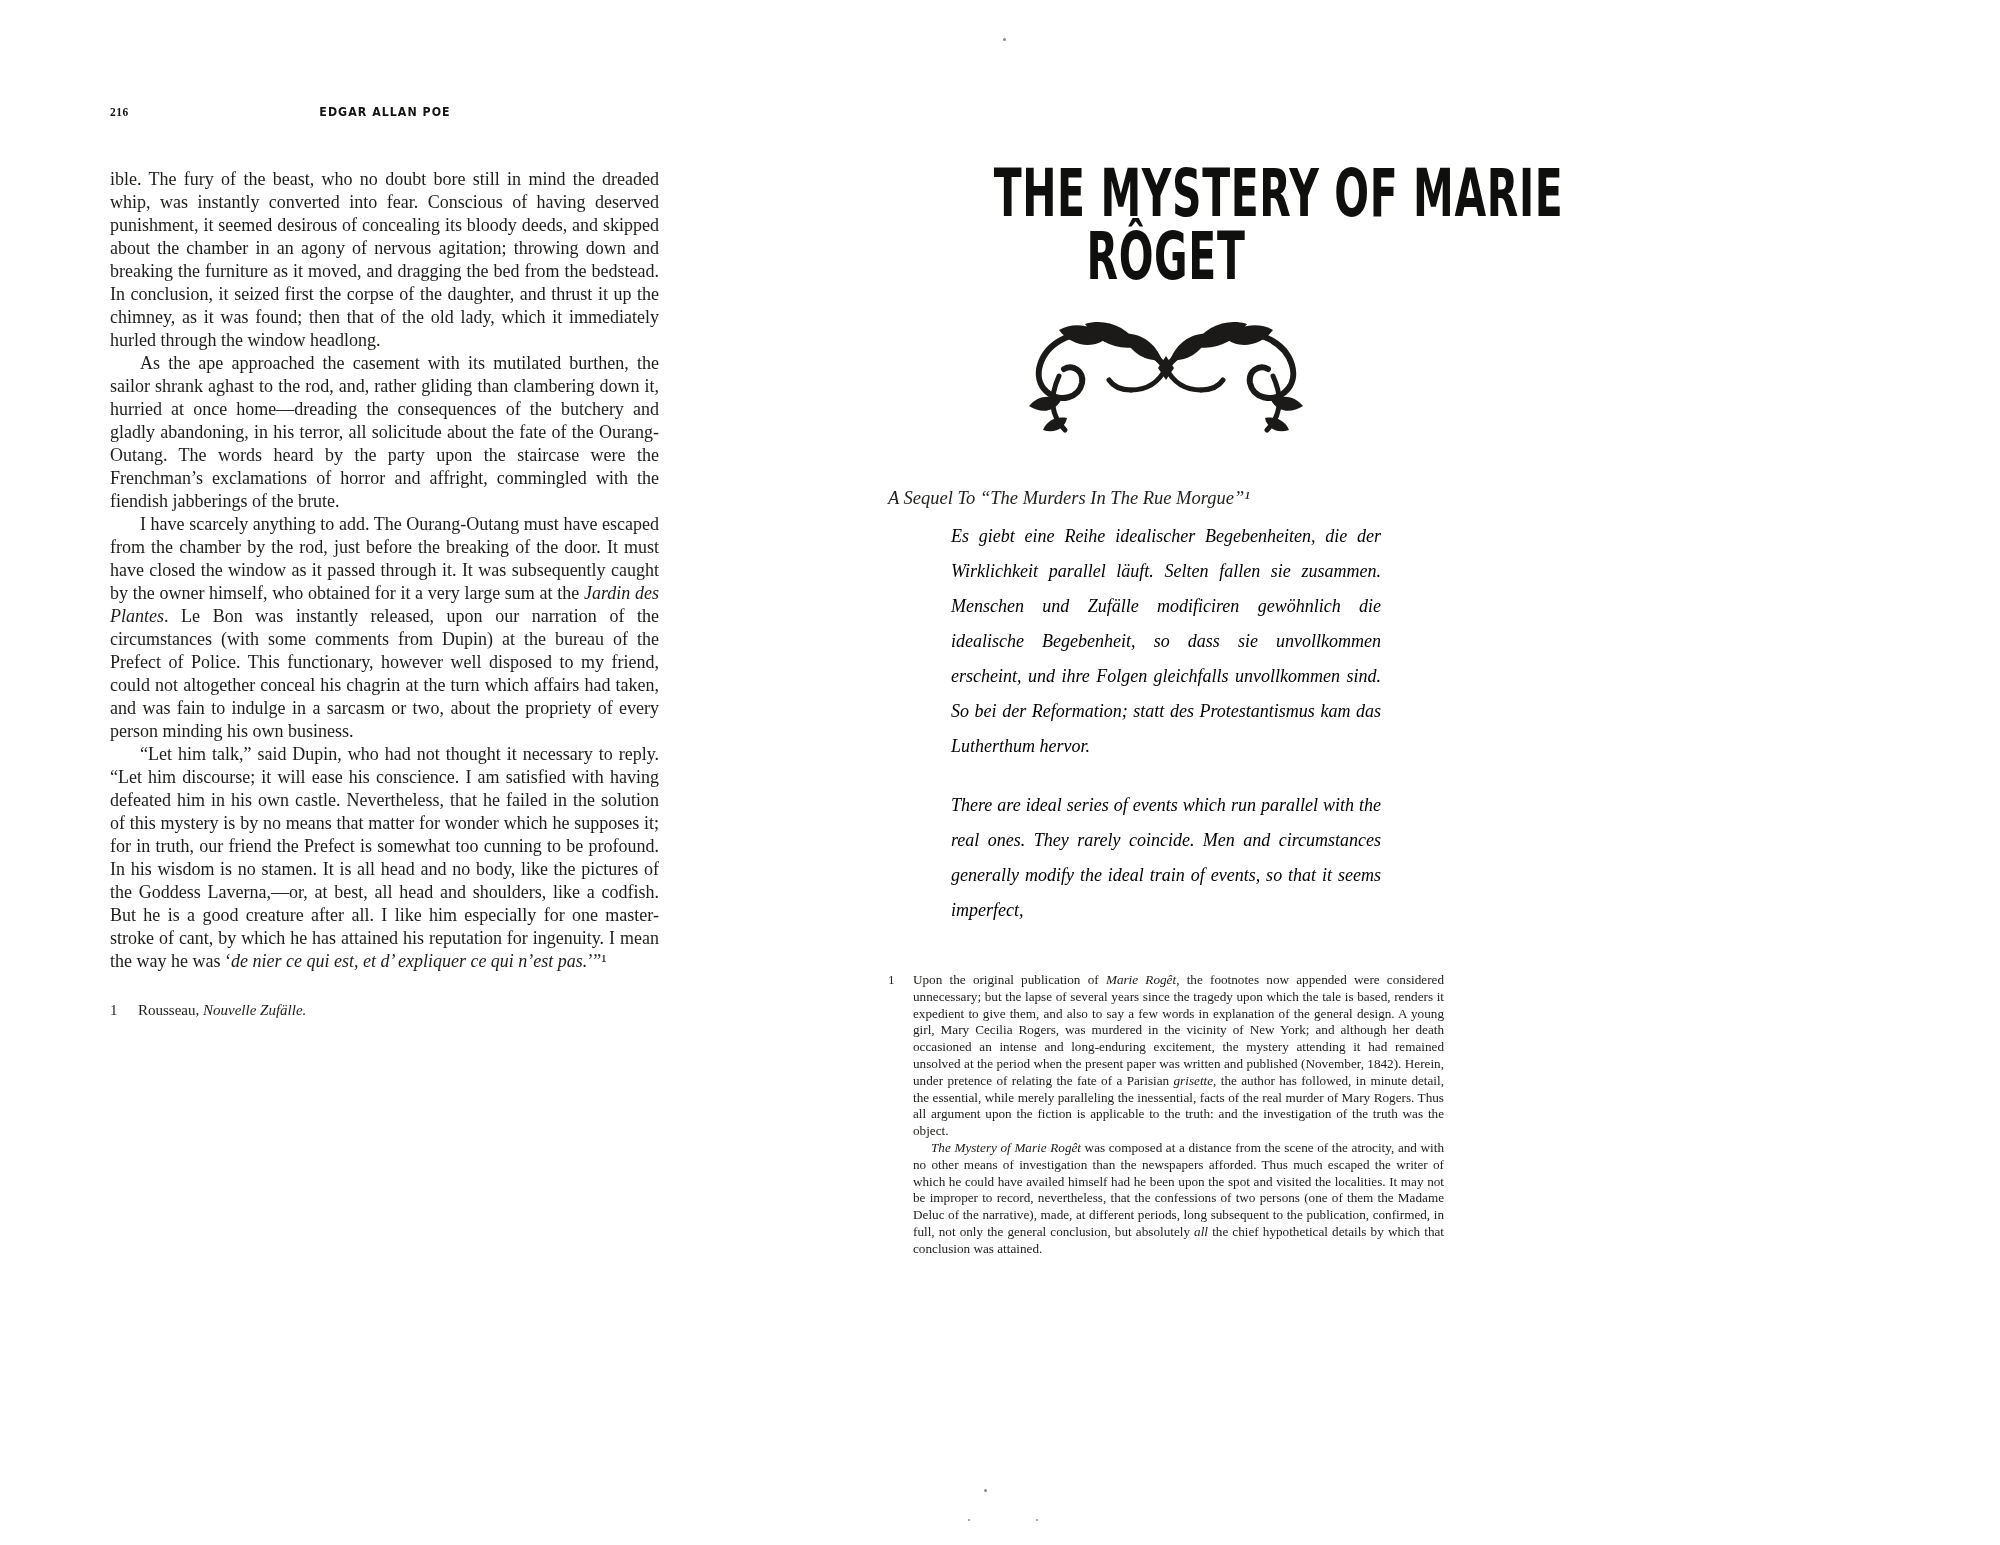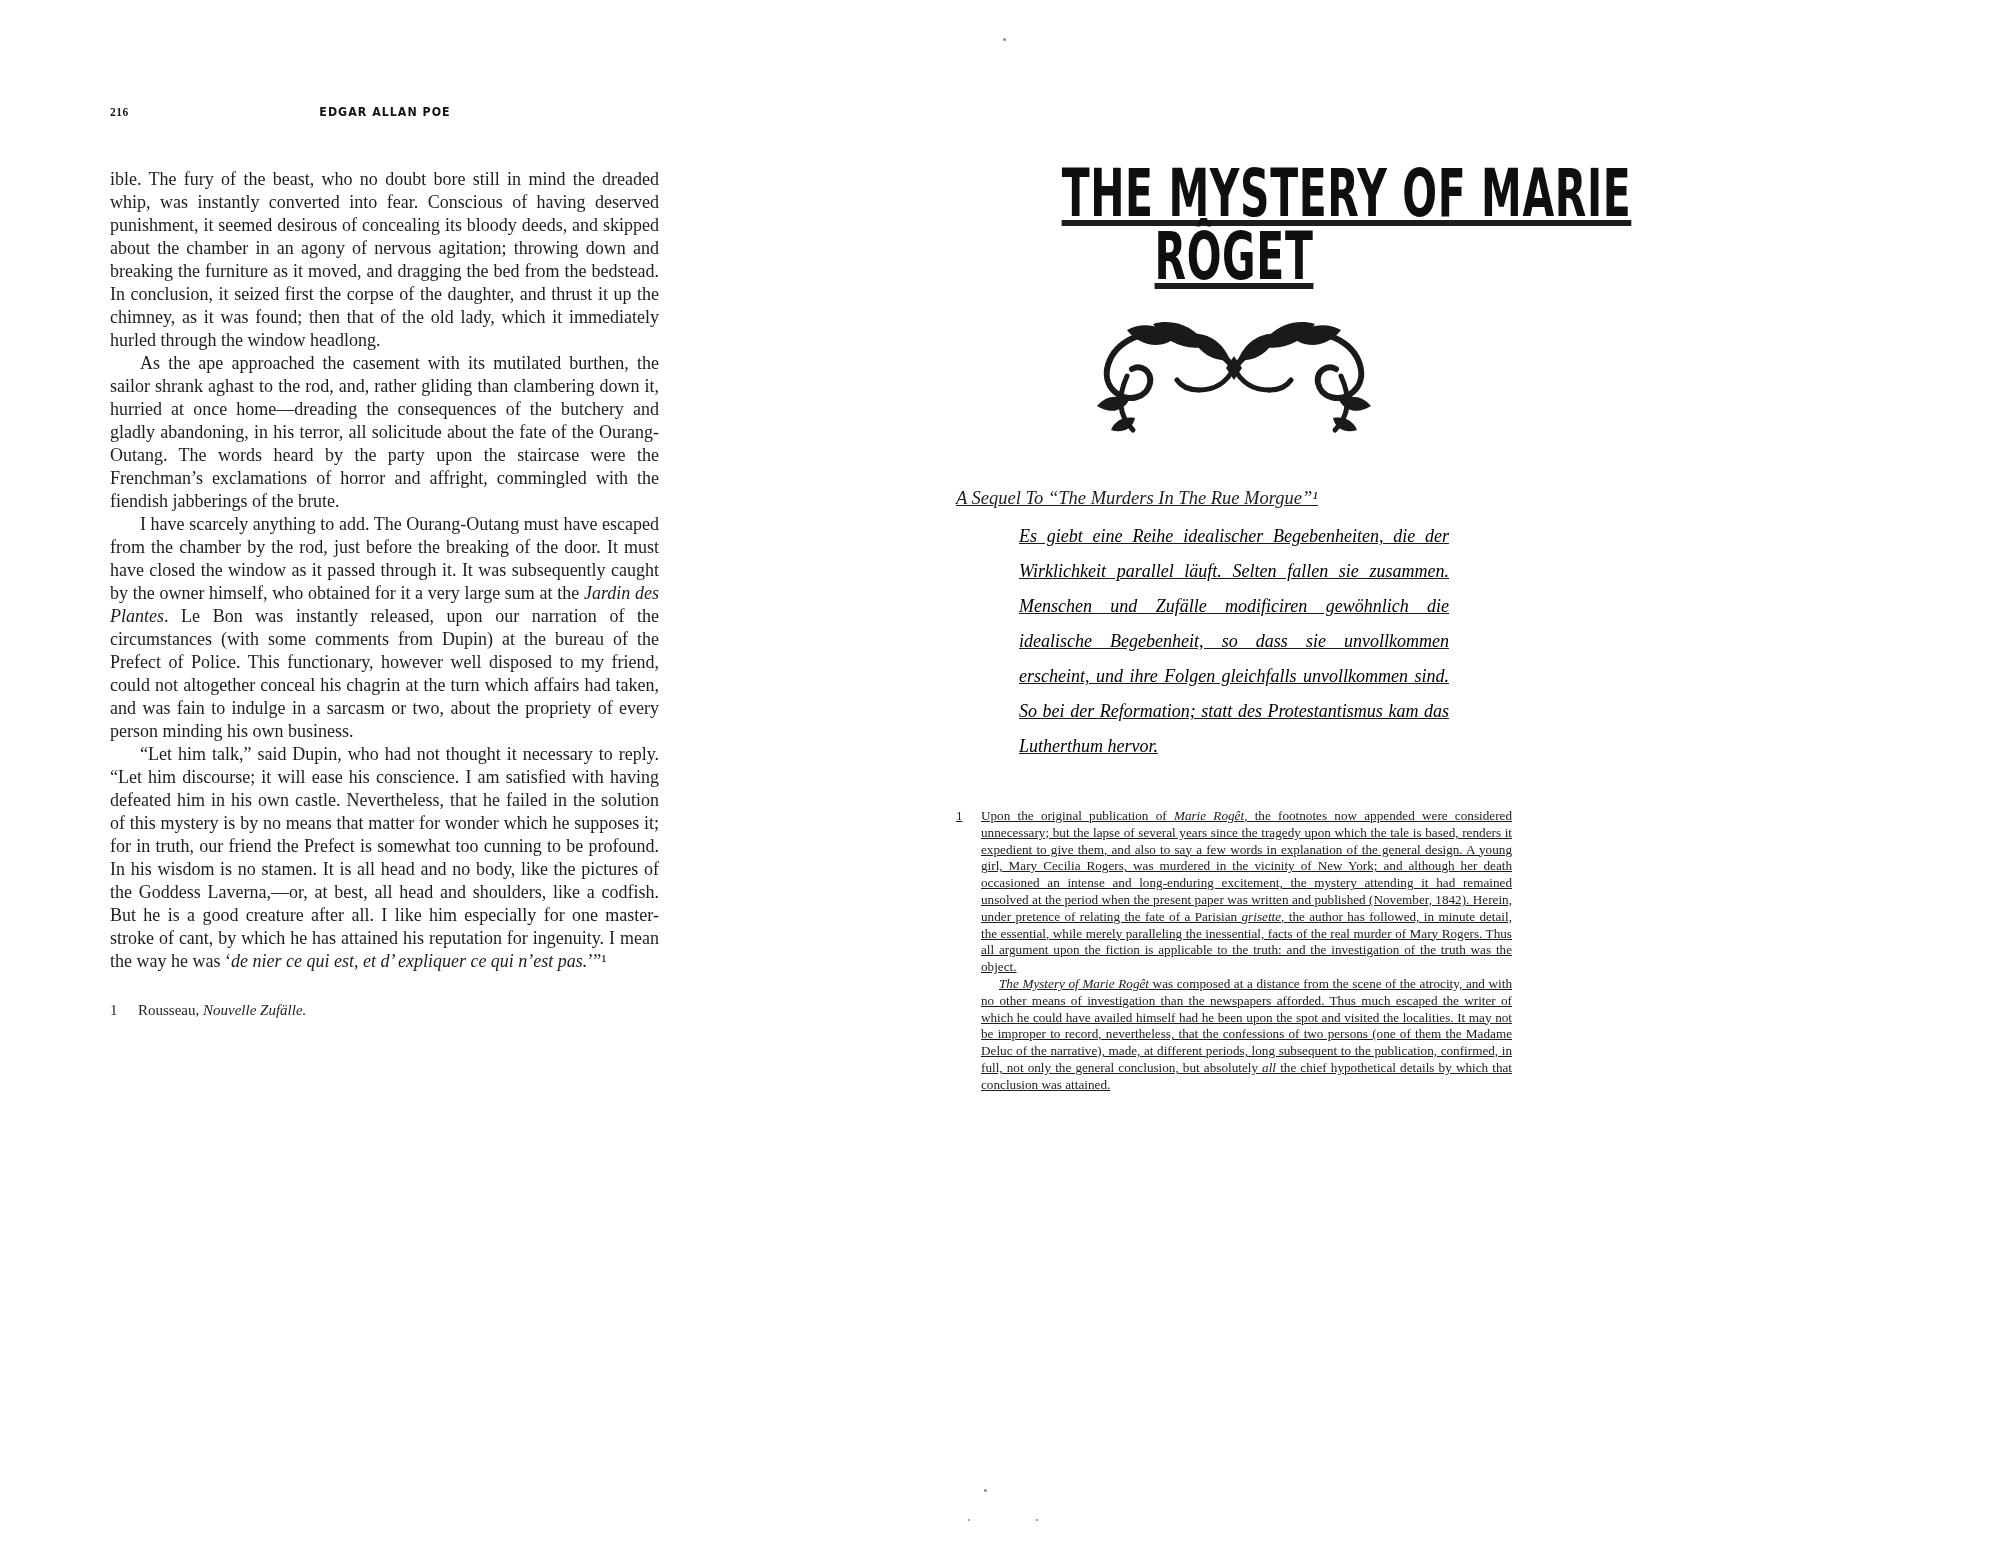--- a/index.html
+++ b/index.html
@@ -31,21 +31,21 @@
   }
 
   .body-text { font-size: 18px; line-height: 23px; text-align: justify; }
   .body-text p { margin: 0; }
   .body-text p.indent { text-indent: 30px; }
 
   .footnote-left { margin-top: 28px; font-size: 15px; line-height: 19px; }
   .footnote-left .fn-num { display: inline-block; width: 28px; }
 
   
-  .right-page { position: absolute; left: 956px; top: 162px; width: 556px; text-decoration: underline; }
+  .right-page { position: absolute; left: 888px; top: 162px; width: 556px; }
 
   .chapter-title {
     margin: 0; text-align: center;
     font-family: "DejaVu Sans", sans-serif; font-weight: bold;
     font-size: 66px; line-height: 63px; letter-spacing: 1px;
     color: #0f0f0e;
     transform: scaleX(0.62); transform-origin: 50% 0;
     white-space: nowrap;
   }
   .chapter-title .title-line { display: block; }
@@ -123,20 +123,21 @@
           <path d="M96 102 C86 100 76 104 72 114 C84 118 94 112 96 102 Z" fill="#1b1a18"></path>
         </g>
         <use href="#lhalf" transform="translate(390,0) scale(-1,1)"></use>
         <path d="M195 40 l8 12 -8 12 -8 -12 Z" fill="#1b1a18"></path>
       </svg>
     </div>
 
     <p class="subtitle">A Sequel To “The Murders In The Rue Morgue”¹</p>
 
     <p class="epigraph german">Es giebt eine Reihe idealischer Begebenheiten, die der Wirklichkeit parallel läuft. Selten fallen sie zusammen. Menschen und Zufälle modificiren gewöhnlich die idealische Begebenheit, so dass sie unvollkommen erscheint, und ihre Folgen gleichfalls unvollkommen sind. So bei der Reformation; statt des Protestantismus kam das Lutherthum hervor.</p>
+    <p class="epigraph english">There are ideal series of events which run parallel with the real ones. They rarely coincide. Men and circumstances generally modify the ideal train of events, so that it seems imperfect,</p>
 
     <div class="footnote-right">
       <span class="fn-num">1</span>
       <div class="fn-body">
         <p><span>Upon the original publication of </span><em>Marie Rogêt</em><span>, the footnotes now appended were considered unnecessary; but the lapse of several years since the tragedy upon which the tale is based, renders it expedient to give them, and also to say a few words in explanation of the general design. A young girl, Mary Cecilia Rogers, was murdered in the vicinity of New York; and although her death occasioned an intense and long-enduring excitement, the mystery attending it had remained unsolved at the period when the present paper was written and published (November, 1842). Herein, under pretence of relating the fate of a Parisian </span><em>grisette</em><span>, the author has followed, in minute detail, the essential, while merely paralleling the inessential, facts of the real murder of Mary Rogers. Thus all argument upon the fiction is applicable to the truth: and the investigation of the truth was the object.</span></p>
         <p class="fn-indent"><em>The Mystery of Marie Rogêt</em><span> was composed at a distance from the scene of the atrocity, and with no other means of investigation than the newspapers afforded. Thus much escaped the writer of which he could have availed himself had he been upon the spot and visited the localities. It may not be improper to record, nevertheless, that the confessions of two persons (one of them the Madame Deluc of the narrative), made, at different periods, long subsequent to the publication, confirmed, in full, not only the general conclusion, but absolutely </span><em>all</em><span> the chief hypothetical details by which that conclusion was attained.</span></p>
       </div>
     </div>
   </div>
 

